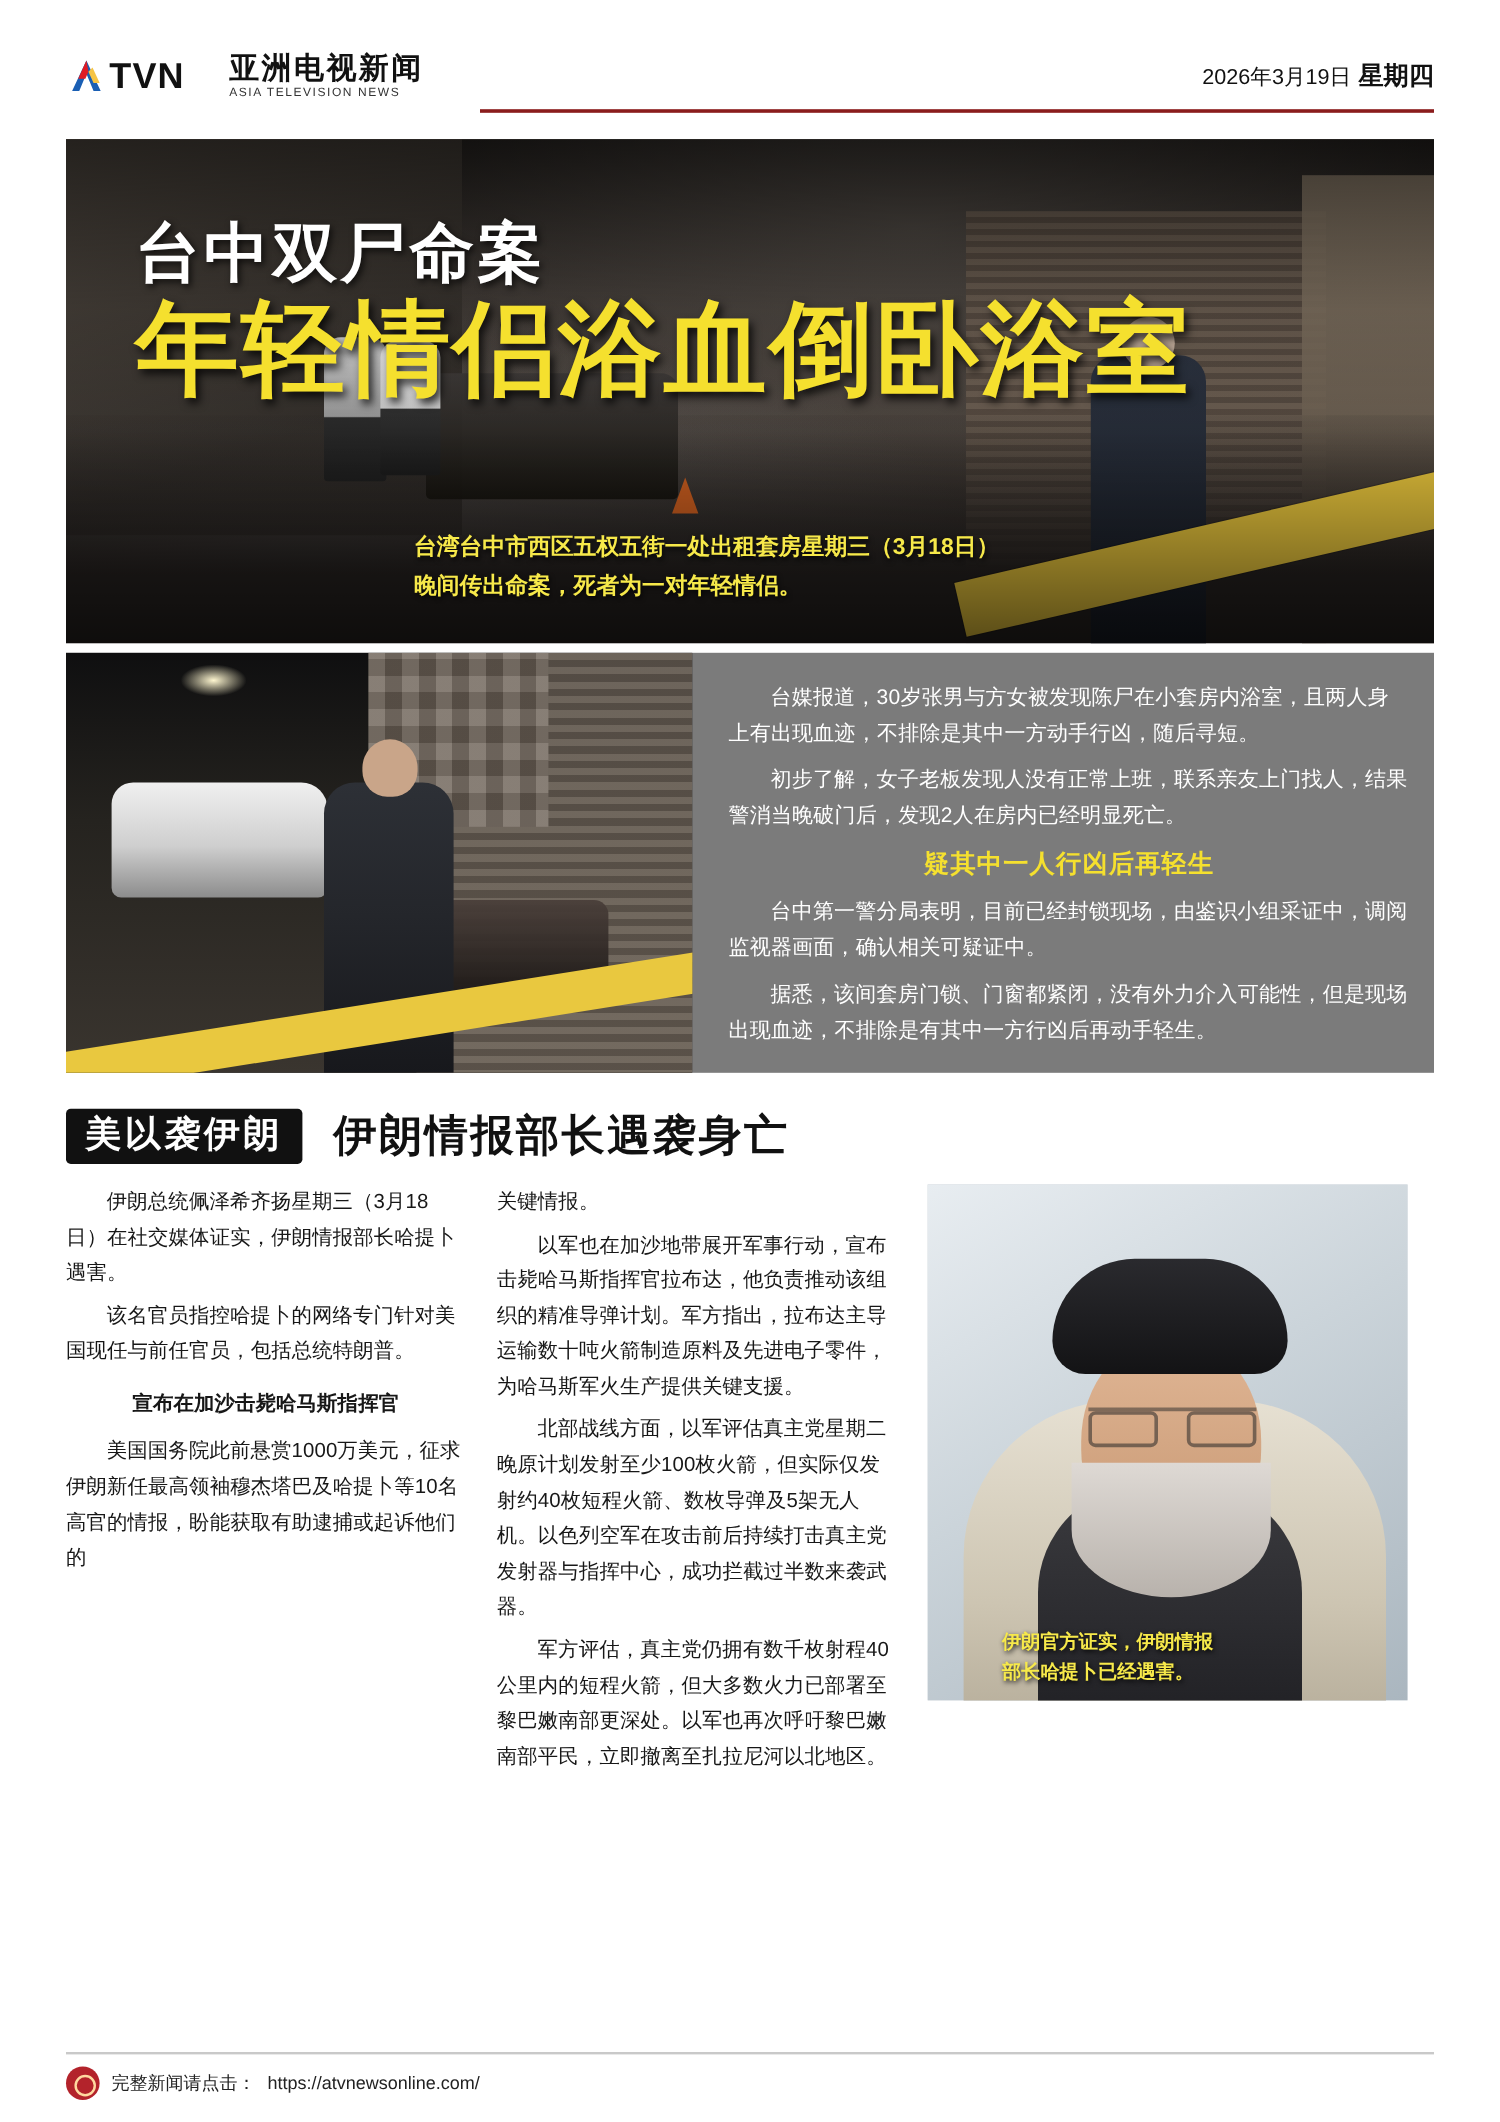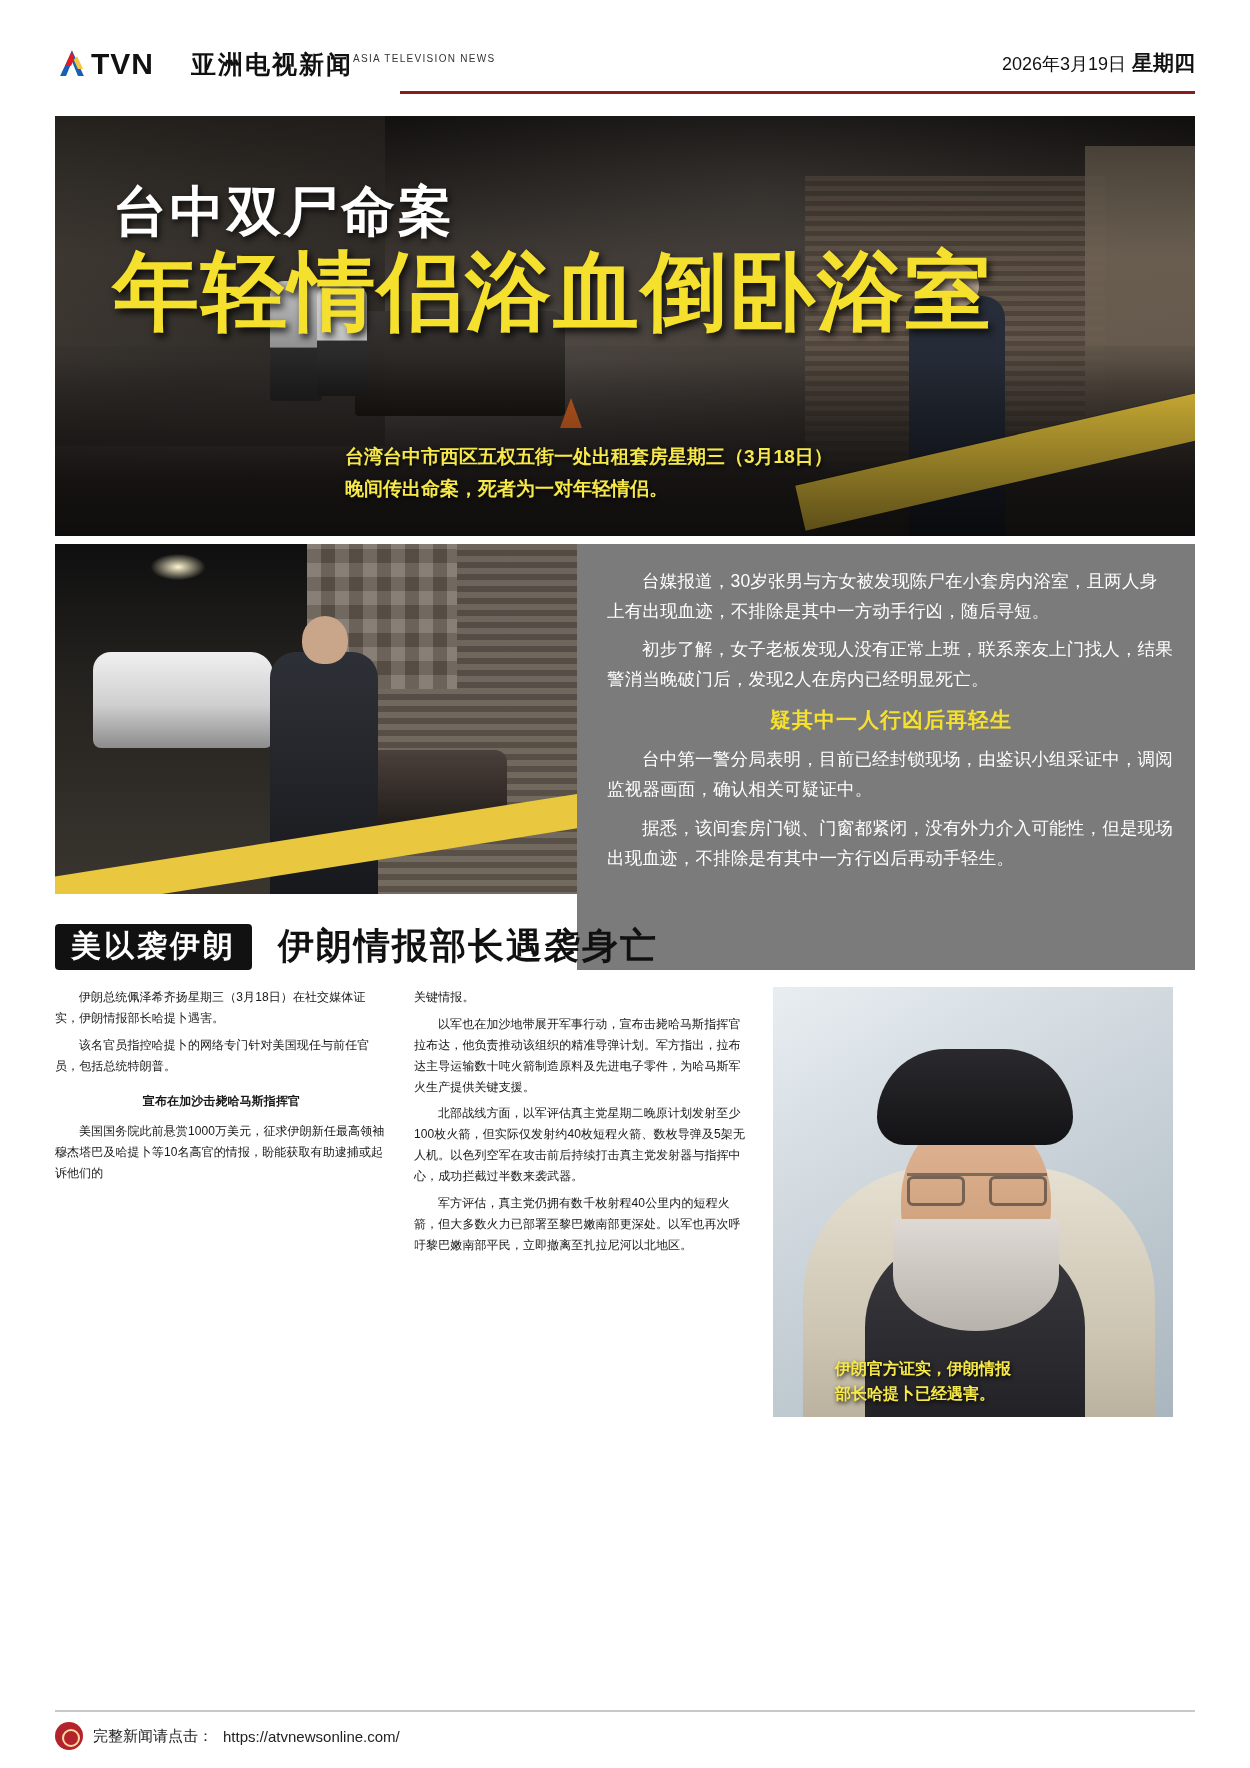--- a/index.html
+++ b/index.html
@@ -52,21 +52,21 @@
   }
   .logo-text {
     font-size: 30px;
     font-weight: bold;
     letter-spacing: 1px;
     color: #111;
     font-family: "Liberation Sans", sans-serif;
   }
   .brand-cn {
     display: flex;
-    flex-direction: row;
+    flex-direction: column;
     justify-content: center;
     line-height: 1.05;
   }
   .brand-cn-main {
     font-size: 25px;
     font-weight: bold;
     letter-spacing: 2px;
     color: #111;
   }
   .brand-cn-sub {
@@ -296,21 +296,21 @@
   }
   .r2-scooter {
     position: absolute; right: 70px; bottom: 64px;
     width: 150px; height: 80px;
     background: linear-gradient(180deg,#4a3f3a 0%,#1b1715 100%);
     border-radius: 12px;
     opacity: .95;
   }
   .row2-text {
     width: 618px;
-    height: 426px;
+    height: 350px;
     background: #7b7b7b;
     box-sizing: border-box;
     padding: 22px 20px 16px 30px;
     color: #ffffff;
   }
   .row2-text p {
     margin: 0 0 8px 0;
     font-size: 17.5px;
     line-height: 1.72;
     text-indent: 2em;
@@ -355,21 +355,21 @@
   .sec2-body {
     margin-top: 16px;
     display: flex;
     gap: 26px;
   }
   .col {
     width: 333px;
   }
   .col p {
     margin: 0 0 6px 0;
-    font-size: 12px;
+    font-size: 17px;
     line-height: 1.74;
     text-indent: 2em;
     color: #171717;
     letter-spacing: .1px;
   }
   .col-sub {
     margin: 14px 0 10px 0 !important;
     font-size: 20px;
     font-weight: bold;
     color: #8a6a22;

